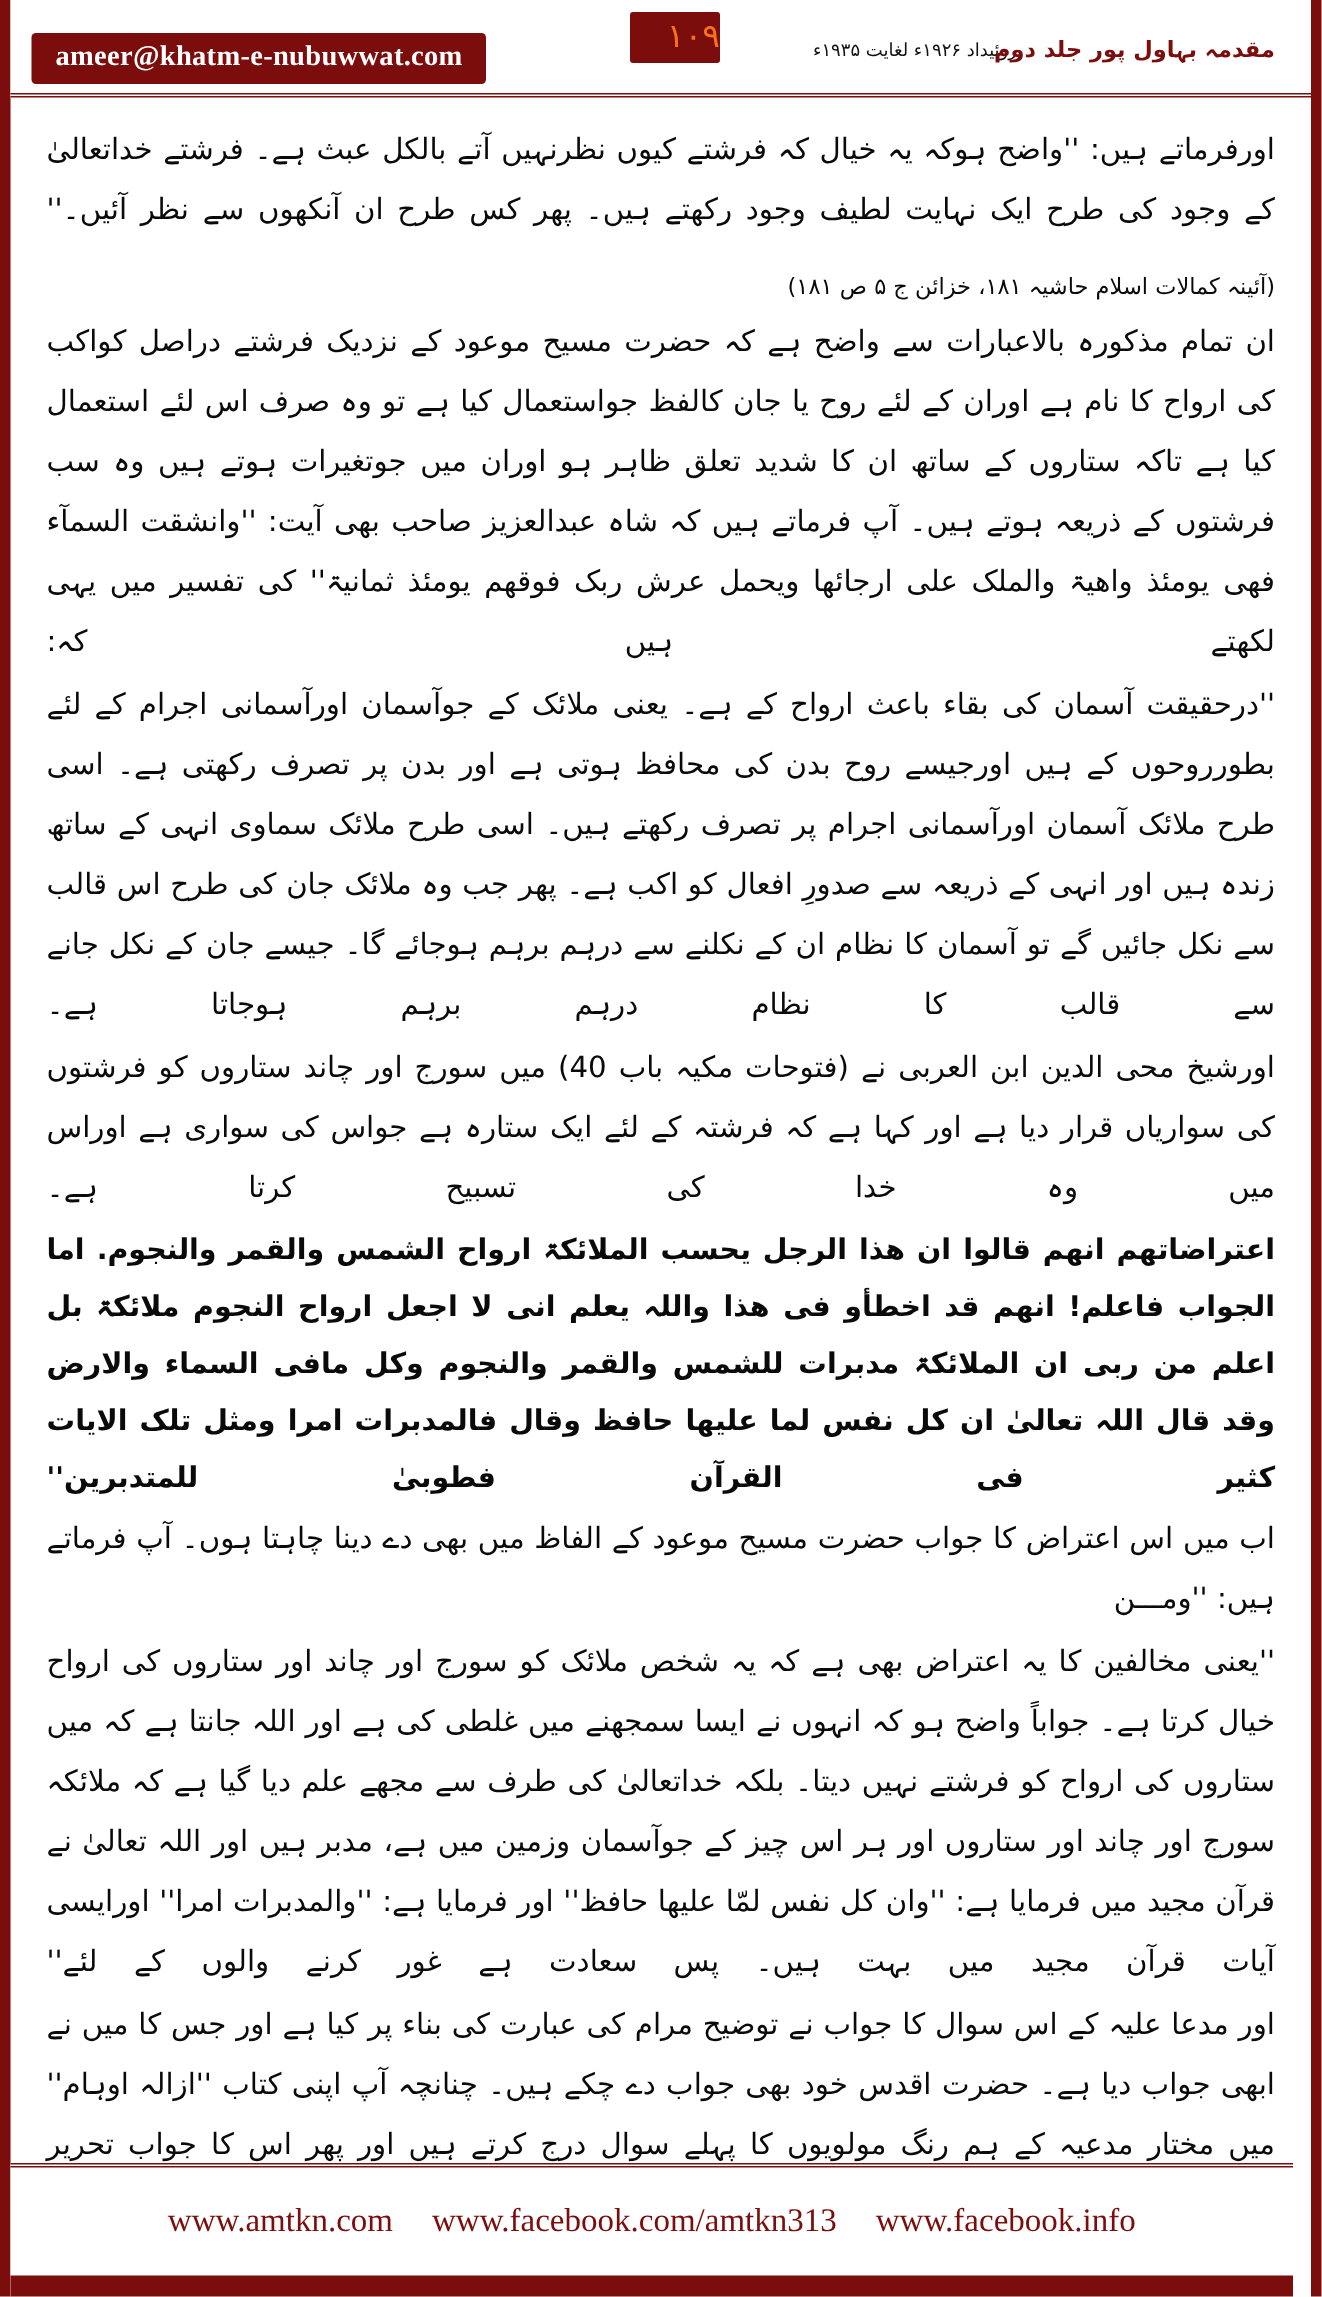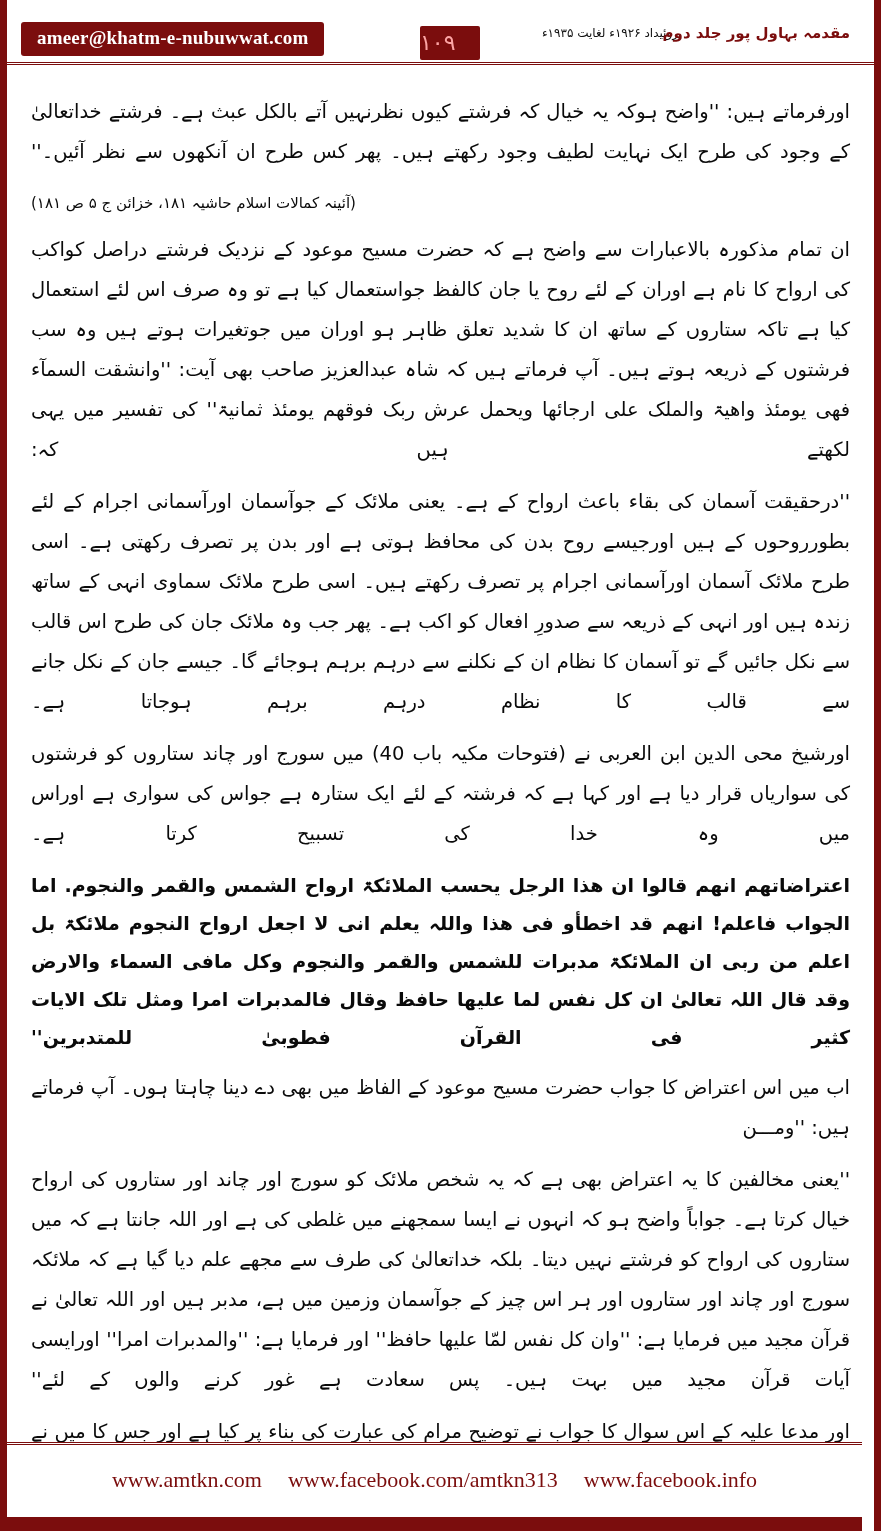--- a/index.html
+++ b/index.html
@@ -39,26 +39,26 @@
     font-size: 19px;
     font-weight: bold;
     padding: 5px 16px 7px 16px;
     border-radius: 3px;
     letter-spacing: 0.2px;
     font-family: "Liberation Serif", serif;
   }
   .header-pagebox {
     position: absolute;
     left: 413px;
-    top: 26px;
+    top: 8px;
     width: 60px;
     height: 34px;
     background: #7b0d0d;
-    color: #fca5a5;
-    text-align: left;
+    color: #f97316;
+    text-align: right;
     font-size: 22px;
     line-height: 34px;
     font-family: "DejaVu Sans", sans-serif;
     border-radius: 2px;
   }
   .header-center-text {
     position: absolute;
     right: 196px;
     top: 26px;
     font-size: 12px;
@@ -84,42 +84,42 @@
     right: 0;
     bottom: 92px;
     padding: 10px 24px 0 24px;
     box-sizing: border-box;
     direction: rtl;
     text-align: justify;
     text-align-last: justify;
     color: #0a0a0a;
   }
   p.para {
-    margin: 12px 0 2px 0;
+    margin: 0 0 2px 0;
     font-size: 19.5px;
     line-height: 40px;
     direction: rtl;
     text-align: justify;
     text-align-last: justify;
     font-family: "DejaVu Sans", sans-serif;
   }
   p.para.lastline-right {
     text-align-last: right;
   }
   p.para.bold-arabic {
     font-weight: bold;
     font-size: 19px;
     line-height: 38px;
   }
   .ref-line {
     font-size: 15px;
     line-height: 30px;
     direction: rtl;
     display: flex;
-    justify-content: flex-end;
+    justify-content: flex-start;
     margin: 16px 0 2px 0;
   }
   .ref-line .ref-left {
     text-align: left;
   }
   .ref-line .ref-right {
     text-align: right;
   }
   
   .footer {

